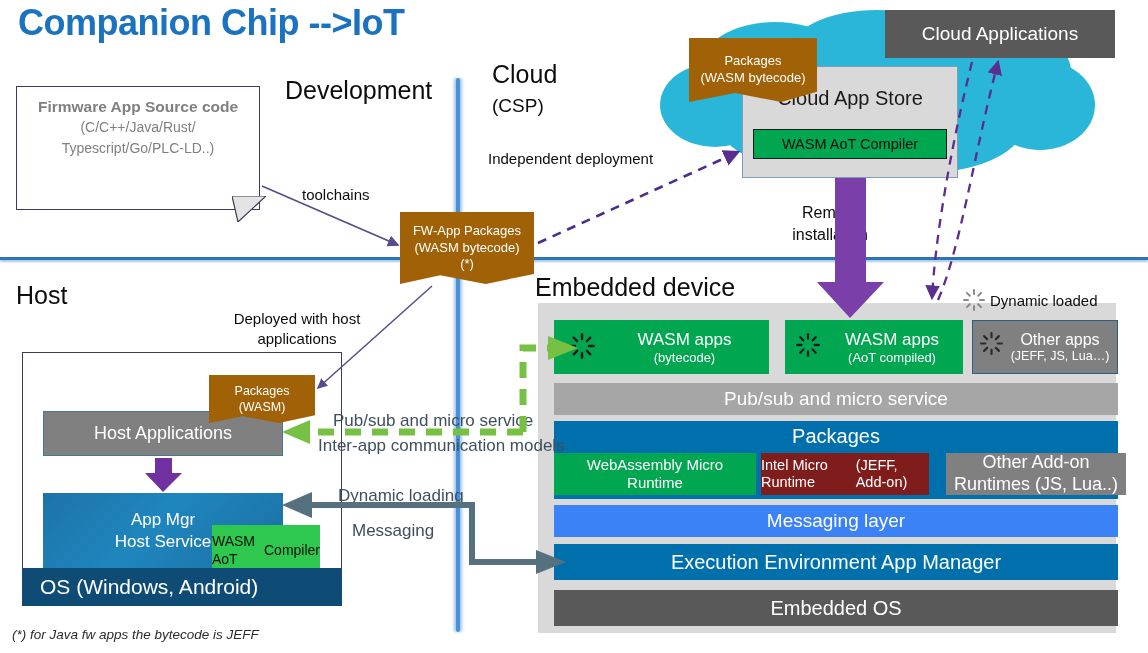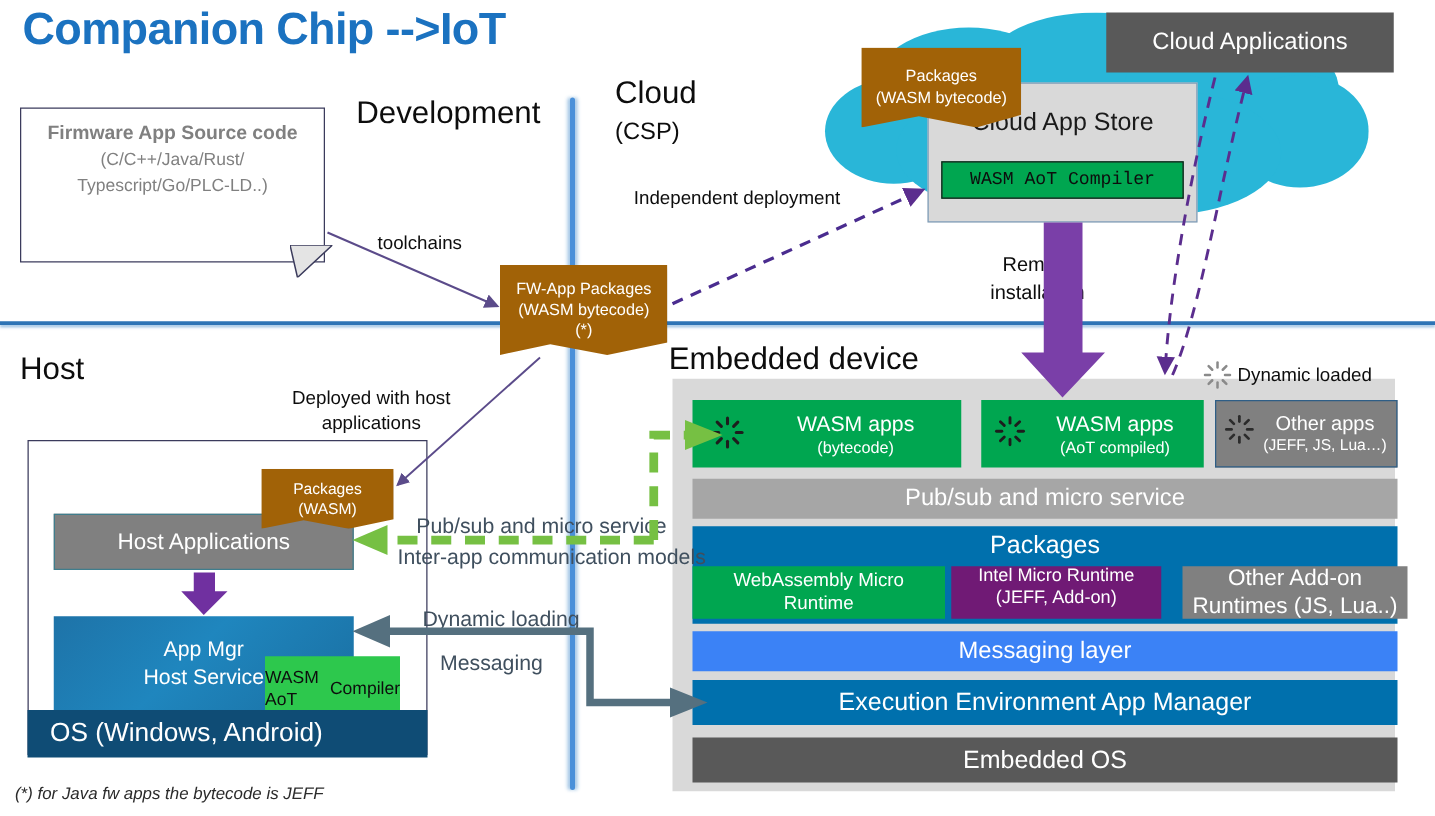--- a/index.html
+++ b/index.html
@@ -89,21 +89,21 @@
   <svg class="abs" id="srctail" viewBox="0 0 34 26">
     <polygon points="0,0 34,0 6,26" fill="#E4E4E4" stroke="#3B3B5C" stroke-width="1.2"></polygon>
   </svg>
 
   <div class="abs box dgray ctr b-strong" style="left:885px;top:10px;width:230px;height:48px;font-size:19px;">
     <span>Cloud Applications</span>
   </div>
 
   <div class="abs box" style="left:742px;top:66px;width:216px;height:112px;background:#D9D9D9;border:1.3px solid #7F9DB9;">
     <div class="ctr" style="height:62px;font-size:20px;color:#1a1a1a;">Cloud App Store</div>
-    <div class="ctr" style="margin:0 10px;height:28px;background:#00A650;border:1px solid #1a1a1a;font-size:14.5px;color:#0d0d0d;font-family:Liberation Mono, monospace;">
+    <div class="ctr" style="margin:0 10px;height:28px;background:#00A650;border:1px solid #1a1a1a;font-size:14.5px;color:#0d0d0d;">
       <span>WASM AoT Compiler</span>
     </div>
   </div>
 
   <div class="abs pkg" style="left:689px;top:38px;width:128px;height:64px;font-size:13px;
        clip-path:polygon(0 0,100% 0,100% 84%,72% 100%,36% 86%,0 100%);">
     <div>Packages</div>
     <div>(WASM bytecode)</div>
   </div>
 
@@ -206,21 +206,21 @@
     <span>Pub/sub and micro service</span>
   </div>
 
   <div class="abs box" style="left:554px;top:421px;width:564px;height:78px;background:#0070AD;">
     <div class="ctr b-strong" style="height:30px;color:#fff;font-size:20px;">Packages</div>
   </div>
   <div class="abs box green" style="left:554px;top:453px;width:202px;height:42px;display:flex;flex-direction:column;align-items:center;justify-content:center;font-size:15px;line-height:1.2;">
     <span>WebAssembly Micro</span>
     <span>Runtime</span>
   </div>
-  <div class="abs box" style="left:761px;top:453px;width:168px;height:42px;background:#701a75;color:#fff;display:flex;flex-direction:column;align-items:center;justify-content:flex-start;font-size:14.5px;line-height:1.2;">
+  <div class="abs box" style="left:761px;top:453px;width:168px;height:42px;background:#7f1d1d;color:#fff;display:flex;flex-direction:row;align-items:center;justify-content:flex-start;font-size:14.5px;line-height:1.2;">
     <span>Intel Micro Runtime</span>
     <span>(JEFF, Add-on)</span>
   </div>
   <div class="abs box" style="left:934px;top:453px;width:180px;height:42px;background:#808080;color:#fff;display:flex;flex-direction:column;align-items:center;justify-content:center;font-size:18px;line-height:1.2;margin-left:12px;">
     <span>Other Add-on</span>
     <span>Runtimes (JS, Lua..)</span>
   </div>
 
   <div class="abs box ctr b-strong" style="left:554px;top:505px;width:564px;height:32px;background:#3b82f6;color:#fff;font-size:19px;">
     <span>Messaging layer</span>
@@ -228,21 +228,21 @@
 
   <div class="abs box ctr b-strong" style="left:554px;top:544px;width:564px;height:36px;background:#0070AD;color:#fff;font-size:20px;">
     <span>Execution Environment App Manager</span>
   </div>
 
   <div class="abs box ctr b-strong" style="left:554px;top:590px;width:564px;height:36px;background:#595959;color:#fff;font-size:20px;">
     <span>Embedded OS</span>
   </div>
 
   <div class="abs lbl" style="left:302px;top:186px;">toolchains</div>
-  <div class="abs lbl" style="left:507px;top:150px;">Independent deployment</div>
+  <div class="abs lbl" style="left:488px;top:150px;">Independent deployment</div>
   <div class="abs lbl" style="left:775px;top:204px;width:110px;text-align:center;font-size:16px;">Remote</div>
   <div class="abs lbl" style="left:762px;top:226px;width:136px;text-align:center;font-size:16px;">installation</div>
   <div class="abs lbl" style="left:990px;top:292px;font-size:15px;">Dynamic loaded</div>
 
   <svg class="abs" style="left:962px;top:288px;" width="24" height="24" viewBox="0 0 24 24">
     <g stroke="#8a8a8a" stroke-width="2" stroke-linecap="round">
       <line x1="12" y1="2" x2="12" y2="6"></line>
         <line x1="12" y1="18" x2="12" y2="22"></line>
       <line x1="2" y1="12" x2="6" y2="12"></line>
         <line x1="18" y1="12" x2="22" y2="12"></line>

